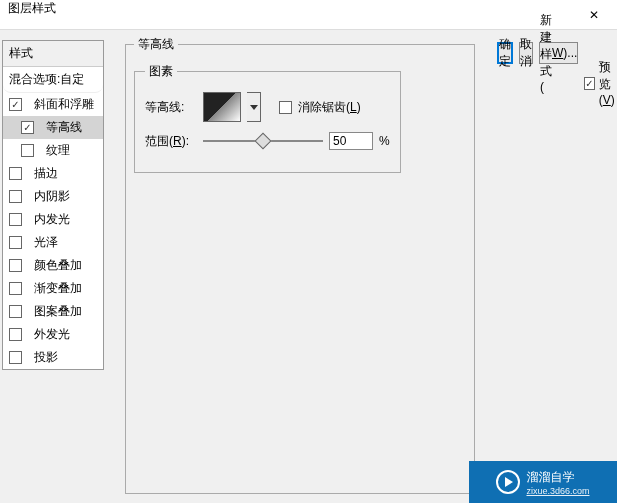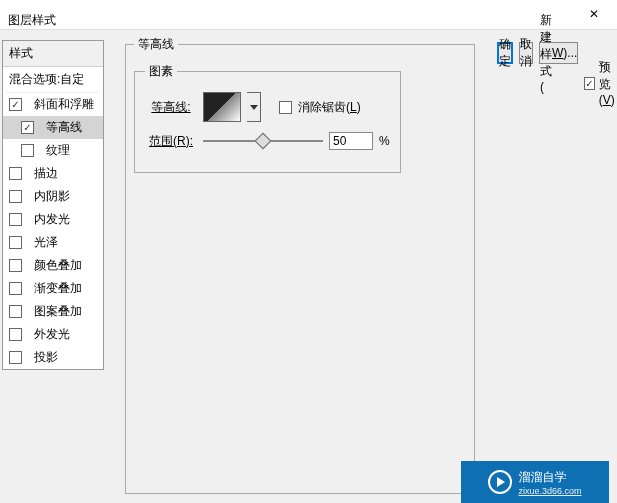--- a/index.html
+++ b/index.html
@@ -1,48 +1,48 @@
 <!DOCTYPE html>
 <html><head>
 <meta charset="utf-8">
 <style>
 * { box-sizing: border-box; margin: 0; padding: 0; font-family: "Microsoft YaHei", "SimSun", sans-serif; font-size: 12px; }
 body { background: #f0f0f0; width: 617px; height: 503px; overflow: hidden; position: relative; }
-.titlebar { height: 30px; background: #fff; display: flex; align-items: flex-end; padding-left: 8px; border-bottom: 1px solid #ddd; }
+.titlebar { height: 30px; background: #fff; display: flex; align-items: flex-start; padding-left: 8px; border-bottom: 1px solid #ddd; }
 .titlebar-text { flex: 1; font-size: 12px; }
 .close-btn { width: 46px; height: 30px; display: flex; align-items: center; justify-content: center; font-size: 14px; }
 .dialog-body { position: absolute; top: 30px; left: 0; right: 0; bottom: 0; background: #f0f0f0; }
 .style-list { position: absolute; left: 2px; top: 10px; width: 102px; border: 1px solid #999; background: #fff; }
 .style-header { padding: 4px 6px; border-bottom: 1px solid #ccc; background: #f0f0f0; }
 .blend-row { padding: 4px 6px; border-bottom: 1px solid #eee; background: #fff; border-radius: 8px; }
 .style-item { padding: 3px 6px; display: flex; align-items: center; gap: 12px; cursor: default; }
 .style-item.sub { padding-left: 18px; }
 .style-item.selected { background: #d4d4d4; }
 .cb { width: 13px; height: 13px; border: 1px solid #666; background: #fff; display: inline-flex; align-items: center; justify-content: center; font-size: 10px; color: #333; }
 .cb.checked::after { content: "✓"; }
 fieldset { position: absolute; border: 1px solid #aaa; padding: 8px; }
 fieldset legend { padding: 0 4px; font-size: 12px; }
 .fs-contour { left: 125px; top: 6px; width: 350px; height: 458px; }
 .fs-element { border: 1px solid #aaa; margin: 2px 0 0 0; padding: 12px 10px; }
 .row { display: flex; align-items: center; margin-bottom: 10px; gap: 6px; }
 .contour-thumb { width: 38px; height: 30px; border: 1px solid #666; background: linear-gradient(135deg, #222 0%, #222 49%, #888 50%, #fff 100%); position: relative; }
 .contour-drop { width: 14px; height: 30px; border: 1px solid #666; border-left: none; background: #eee; display: flex; align-items: center; justify-content: center; }
 .contour-drop::after { content: ""; border-left: 4px solid transparent; border-right: 4px solid transparent; border-top: 5px solid #333; }
-.label-w { width: 52px; text-align: center; text-decoration: underline; }
+.label-w { width: 52px; text-align: left; }
 .slider { width: 120px; height: 16px; position: relative; }
 .slider-track { position: absolute; top: 7px; left: 0; right: 0; height: 2px; background: #888; }
 .slider-thumb { position: absolute; top: 2px; width: 12px; height: 12px; background: #ddd; border: 1px solid #666; transform: translateX(-50%) rotate(45deg); }
 .num-input { width: 44px; height: 18px; border: 1px solid #888; background: #fff; padding: 1px 3px; text-align: left; }
 .right-panel { position: absolute; right: 14px; top: 12px; width: 106px; display: flex; flex-direction: row; gap: 6px; }
 .btn { height: 22px; border: 1px solid #888; background: #e8e8e8; display: flex; align-items: center; justify-content: center; cursor: default; }
 .btn.primary { border: 2px solid #0078d7; }
 .preview-cb { display: flex; align-items: center; justify-content: center; gap: 4px; margin-top: 4px; }
 .preview-box { width: 70px; height: 70px; border: 1px solid #999; background: #ddd; margin: 8px auto 0; display: flex; align-items: center; justify-content: center; }
 .preview-inner { width: 34px; height: 34px; background: #888; box-shadow: inset 2px 2px 4px #fff, inset -2px -2px 4px #333, 1px 1px 2px rgba(0,0,0,0.3); }
-.watermark { position: absolute; right: 8px; bottom: 0; width: 148px; height: 42px; background: #0f6fb3; color: #fff; display: flex; align-items: center; justify-content: center; gap: 6px; font-size: 15px; }
+.watermark { position: absolute; right: 0; bottom: 0; width: 148px; height: 42px; background: #0f6fb3; color: #fff; display: flex; align-items: center; justify-content: center; gap: 6px; font-size: 15px; }
 .wm-icon { width: 24px; height: 24px; border: 2px solid #fff; border-radius: 50%; display: flex; align-items: center; justify-content: center; }
 .wm-icon::after { content: ""; border-left: 8px solid #fff; border-top: 5px solid transparent; border-bottom: 5px solid transparent; margin-left: 2px; }
 .wm-sub { font-size: 9px; opacity: .9; display: block; text-decoration: underline; }
 .underline { text-decoration: underline; }
 </style>
 </head>
 <body>
 
 <div class="titlebar">
   <span class="titlebar-text">图层样式</span>

